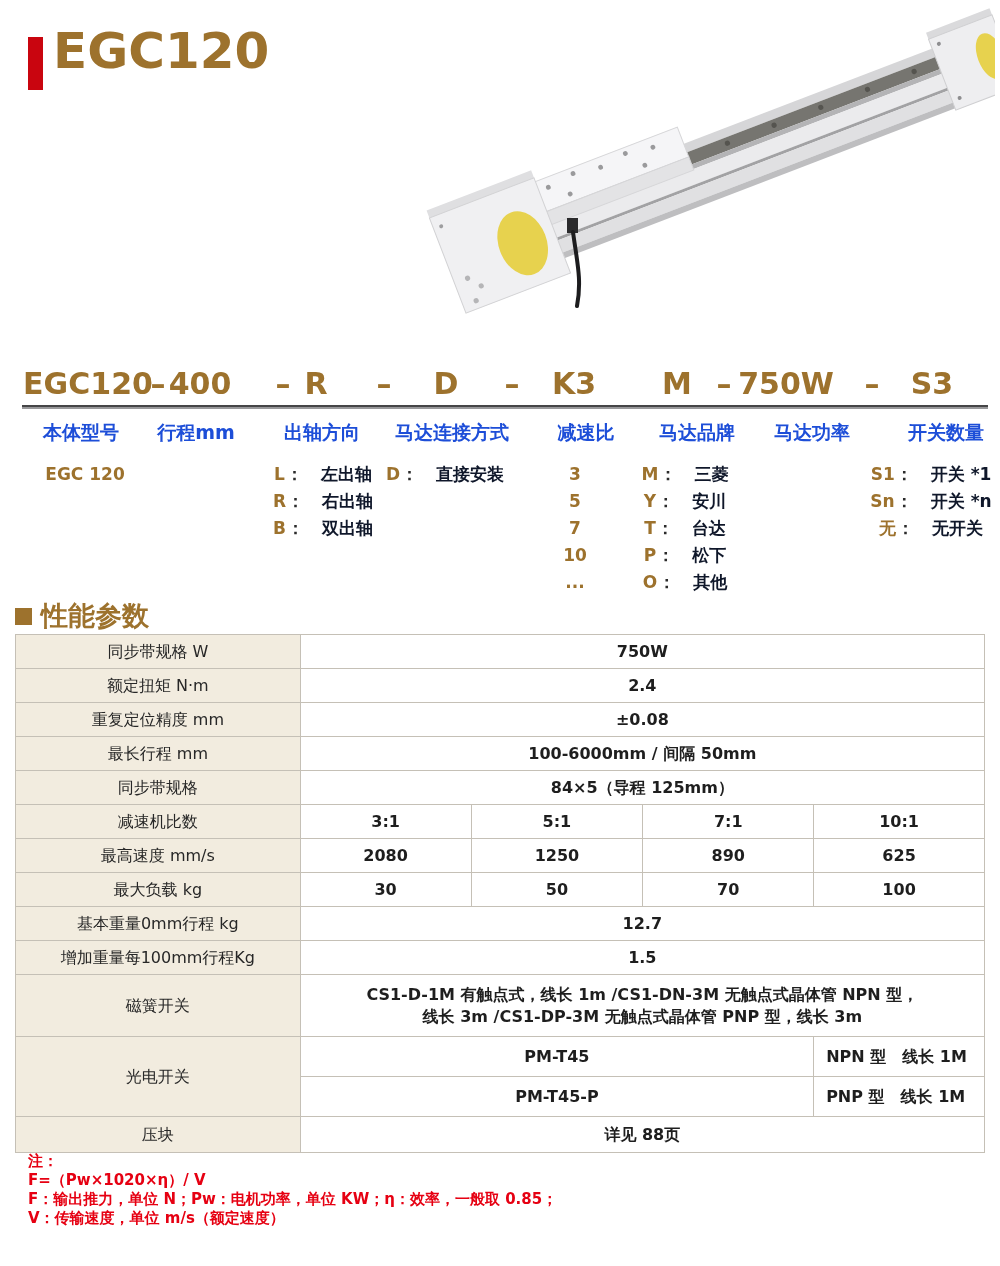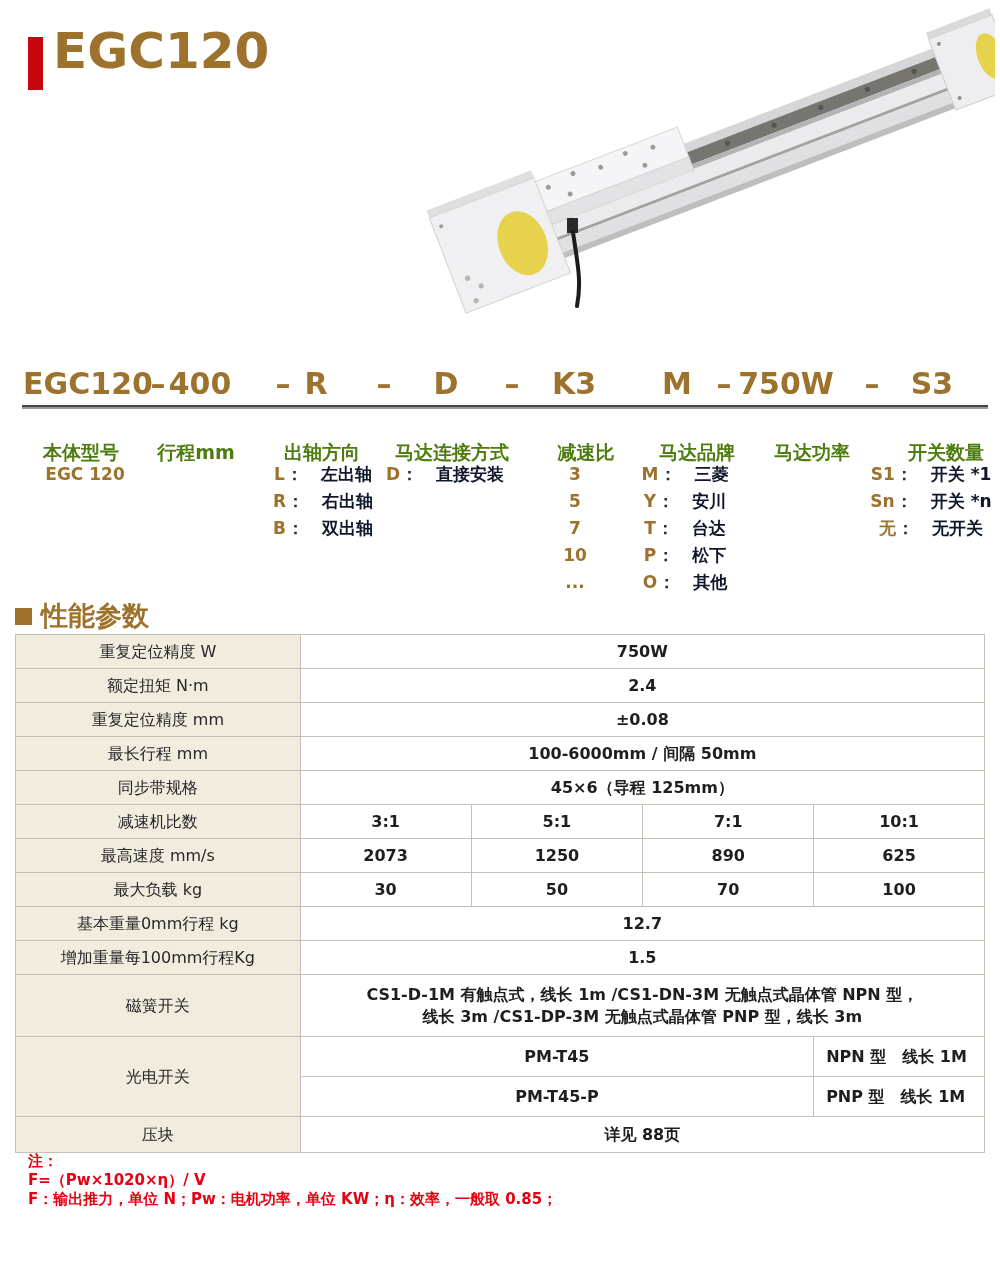--- a/index.html
+++ b/index.html
@@ -15,21 +15,21 @@
   #product{position:absolute;left:395px;top:0px;width:600px;height:345px;}
 
   
   .code-seg{position:absolute;top:366px;transform:translateX(-50%);font-size:30px;font-weight:800;
             color:#9d722d;white-space:nowrap;}
   .divider{position:absolute;left:22px;top:405px;width:966px;height:0;
            border-top:2px solid #454547;border-bottom:2px solid #98989a;}
 
   
   .code-header{position:absolute;top:420px;transform:translateX(-50%);font-size:19px;font-weight:700;
-               color:#4d7c0f;white-space:nowrap;margin-top:20px;}
+               color:#1d4ed8;white-space:nowrap;}
   .optcol{position:absolute;top:461px;transform:translateX(-50%);text-align:center;}
   .opt{font-size:17px;line-height:27px;white-space:nowrap;}
   .opt .k{color:#9d722d;font-weight:700;margin-left:10px;}
   .opt .sep{color:#2b2b2b;font-weight:600;padding:0 1px;}
   .opt .v{color:#0f172a;font-weight:600;margin-left:17px;}
 
   
   .spec-head{position:absolute;left:15px;top:598px;display:flex;align-items:center;}
   .spec-head .sq{width:17px;height:17px;background:#9d722d;margin-right:9px;}
   .spec-head .t{font-size:27px;font-weight:800;color:#9d722d;}
@@ -170,49 +170,49 @@
   <table id="spec-table">
     <colgroup>
       <col style="width:285px">
         <col style="width:171px">
         <col style="width:172px">
       <col style="width:171px">
         <col style="width:171px">
     </colgroup>
     <tbody id="spec-tbody">
         <tr style="height: 34px;">
-          <td class="label">重复定位精度 W</td>
+          <td class="label">同步带规格 W</td>
           <td colspan="4">750W</td>
         </tr>
         <tr style="height: 34px;">
           <td class="label">额定扭矩 N·m</td>
           <td colspan="4">2.4</td>
         </tr>
         <tr style="height: 34px;">
           <td class="label">重复定位精度 mm</td>
           <td colspan="4">±0.08</td>
         </tr>
         <tr style="height: 34px;">
           <td class="label">最长行程 mm</td>
           <td colspan="4">100-6000mm / 间隔 50mm</td>
         </tr>
         <tr style="height: 34px; margin-top: 48px;">
           <td class="label">同步带规格</td>
-          <td colspan="4">45×6（导程 125mm）</td>
+          <td colspan="4">84×5（导程 125mm）</td>
         </tr>
         <tr style="height: 34px;">
           <td class="label">减速机比数</td>
           <td colspan="1">3:1</td>
           <td colspan="1">5:1</td>
           <td colspan="1">7:1</td>
           <td colspan="1">10:1</td>
         </tr>
         <tr style="height: 34px;">
           <td class="label">最高速度 mm/s</td>
-          <td colspan="1">2073</td>
+          <td colspan="1">2080</td>
           <td colspan="1">1250</td>
           <td colspan="1">890</td>
           <td colspan="1">625</td>
         </tr>
         <tr style="height: 34px;">
           <td class="label">最大负载 kg</td>
           <td colspan="1">30</td>
           <td colspan="1">50</td>
           <td colspan="1">70</td>
           <td colspan="1">100</td>
@@ -243,14 +243,15 @@
           <td class="label">压块</td>
           <td colspan="4">详见 88页</td>
         </tr>
       </tbody>
   </table>
 
   <div id="notes">
       <div class="note-line">注：</div>
       <div class="note-line">F=（Pw×1020×η）/ V</div>
       <div class="note-line">F：输出推力，单位 N；Pw：电机功率，单位 KW；η：效率，一般取 0.85；</div>
+      <div class="note-line">V：传输速度，单位 m/s（额定速度）</div>
     </div>
 </div>
 
 </body></html>

